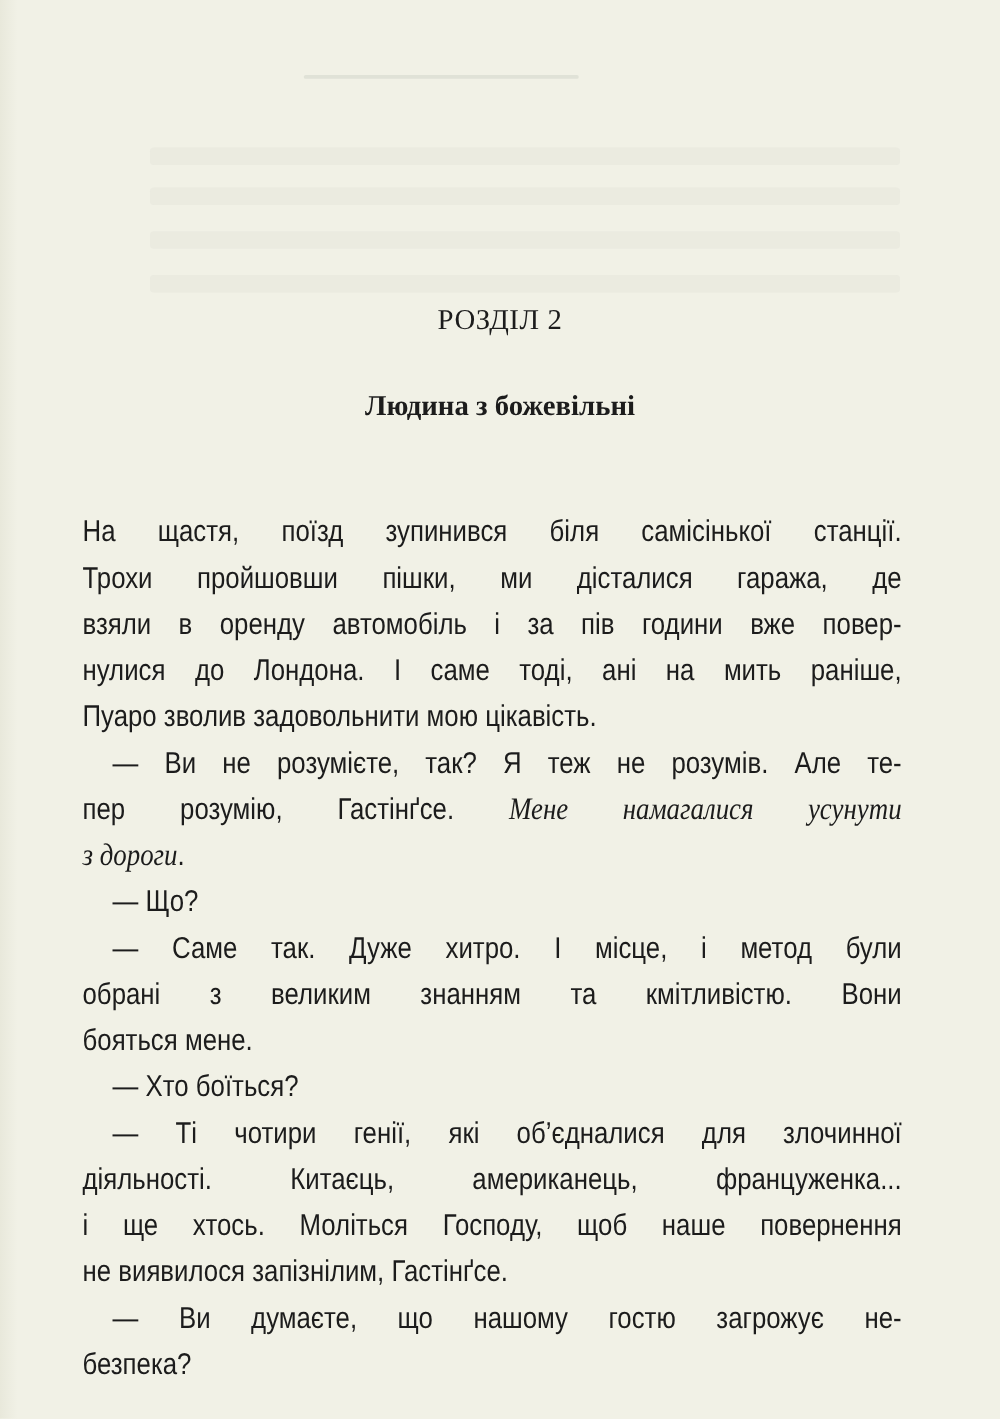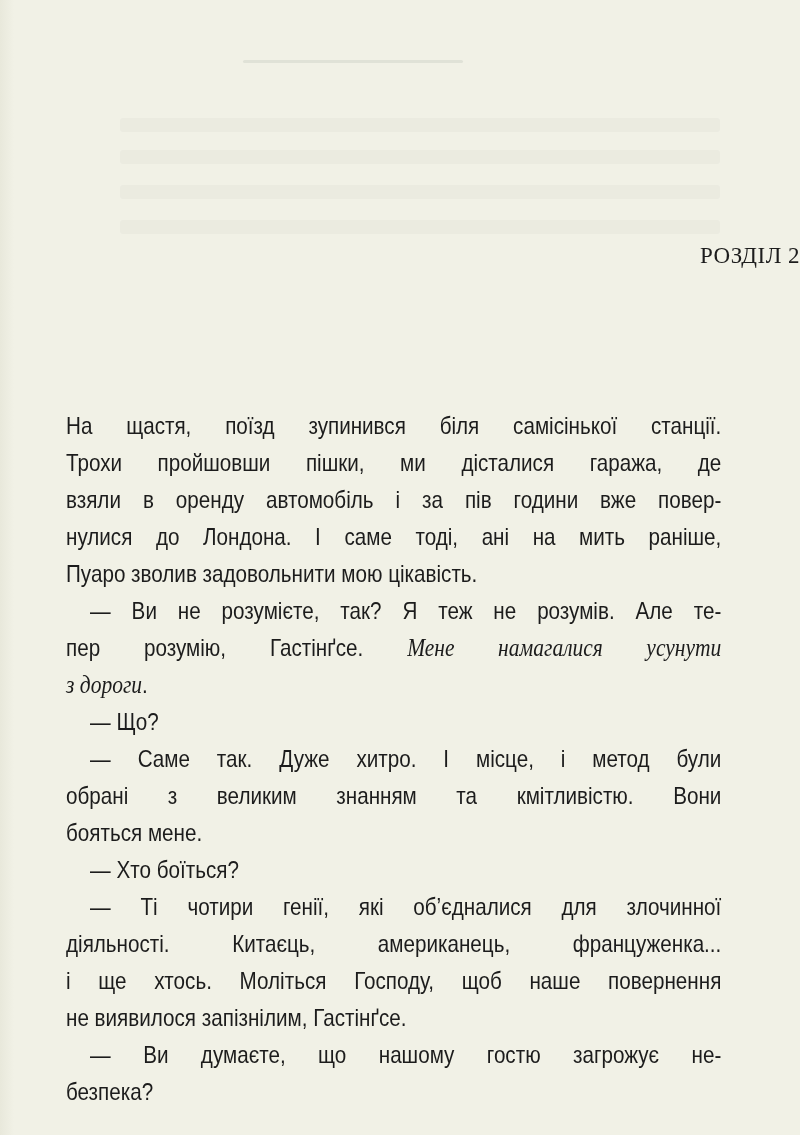--- a/index.html
+++ b/index.html
@@ -38,21 +38,21 @@
       width: 600px;
       height: 14px;
       background: rgba(150,160,150,0.07);
       border-radius: 3px;
     }
     .chapter-title {
       position: absolute;
       top: 243px;
       left: 0;
       width: 800px;
-      text-align: right;
+      text-align: center;
       font-size: 23px;
       letter-spacing: 0.5px;
       font-weight: normal;
       margin: 0;
     }
     .chapter-subtitle {
       position: absolute;
       top: 312px;
       left: 0;
       width: 800px;
@@ -96,20 +96,21 @@
 <body>
 
 <div class="page">
   <div class="bleed-rule"></div>
   <div class="bleed-block" style="top:118px"></div>
   <div class="bleed-block" style="top:150px"></div>
   <div class="bleed-block" style="top:185px"></div>
   <div class="bleed-block" style="top:220px"></div>
 
   <h1 class="chapter-title">РОЗДІЛ 2</h1>
+  <h2 class="chapter-subtitle">Людина з божевільні</h2>
 
   <div class="body-text">
     <span class="line">На щастя, поїзд зупинився біля самісінької станції.</span>
     <span class="line">Трохи пройшовши пішки, ми дісталися гаража, де</span>
     <span class="line">взяли в оренду автомобіль і за пів години вже повер-</span>
     <span class="line">нулися до Лондона. І саме тоді, ані на мить раніше,</span>
     <span class="line last">Пуаро зволив задовольнити мою цікавість.</span>
     <span class="line indent">— Ви не розумієте, так? Я теж не розумів. Але те-</span>
     <span class="line"><span>пер розумію, Гастінґсе. </span><span class="italic">Мене намагалися усунути</span></span>
     <span class="line last"><span class="italic">з дороги</span><span>.</span></span>

